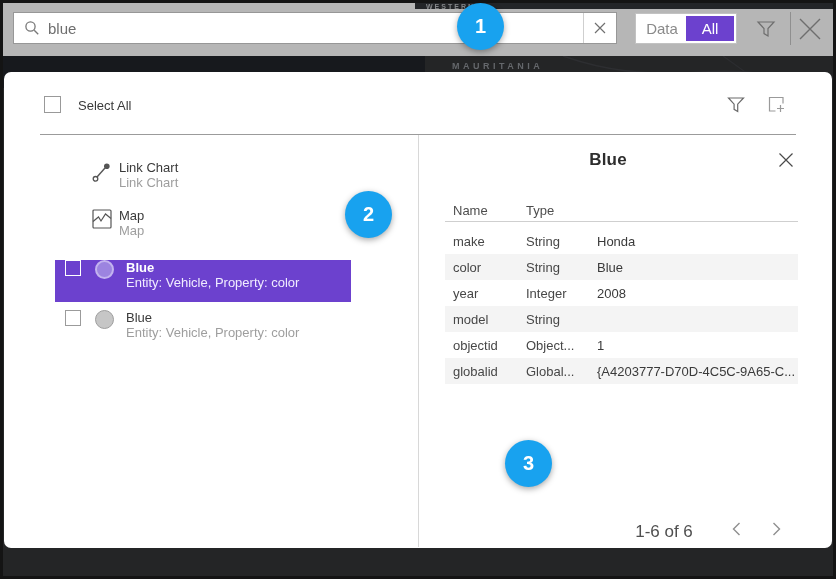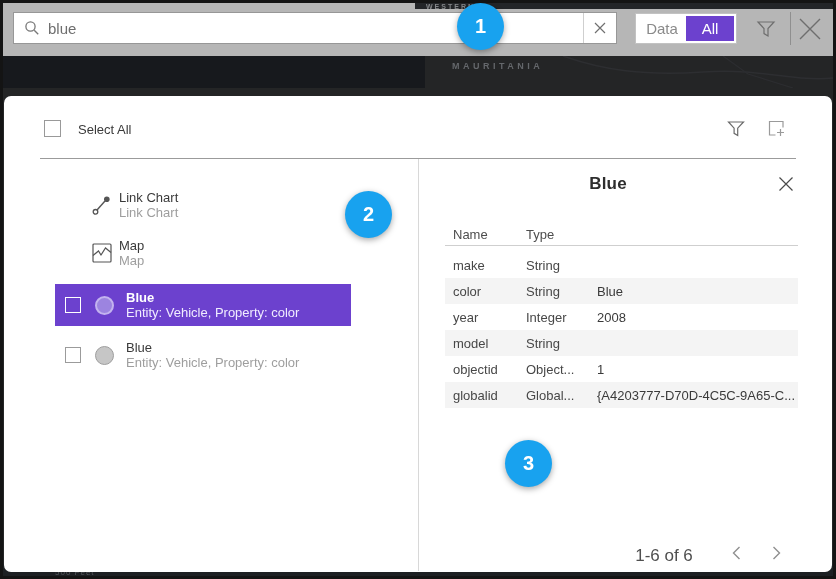--- a/index.html
+++ b/index.html
@@ -70,34 +70,34 @@
     position:absolute; width:47px; height:47px; border-radius:50%;
     background:#18A2EF; color:#fff; font-size:20px; font-weight:bold;
     display:flex; align-items:center; justify-content:center;
     box-shadow:0 2px 6px rgba(0,0,0,0.35); z-index:60;
   }
   .badge-1 { left:457px; top:3px; }
   .badge-2 { left:345px; top:191px; }
   .badge-3 { left:505px; top:440px; }
   
   .modal {
-    position:absolute; left:4px; top:96px; width:828px; height:476px;
+    position:absolute; left:4px; top:72px; width:828px; height:476px;
     background:#fff; border-radius:7px; z-index:4;
   }
   .select-all-box {
     position:absolute; left:40px; top:24px; width:17px; height:17px;
     background:#fff; border:1px solid #999; cursor:pointer;
   }
   .select-all-label { position:absolute; left:74px; top:26px; font-size:13px; color:#3a3a3a; }
   .modal-filter { position:absolute; left:722px; top:22px; cursor:pointer; }
   .modal-addsel { position:absolute; left:762px; top:22px; cursor:pointer; }
   .modal-separator { position:absolute; left:36px; top:62px; width:756px; height:1px; background:#9b9b9b; }
   .panel-divider { position:absolute; left:414px; top:63px; width:1px; height:412px; background:#d8d8d8; }
   
-  .result-row { position:absolute; left:51px; width:296px; height:42px; display:flex; align-items:center; cursor:pointer; }
+  .result-row { position:absolute; left:51px; width:296px; height:42px; display:flex; cursor:pointer; }
   .row-linkchart { top:88px; }
   .row-map { top:136px; }
   .row-blue-selected { top:188px; background:#6C41CE; }
   .row-blue-plain { top:238px; }
   .row-icon { width:24px; display:flex; justify-content:center; margin-left:35px; }
   .row-checkbox { width:16px; height:16px; border:1px solid #9b9b9b; margin-left:10px; flex:none; cursor:pointer; }
   .row-blue-selected .row-checkbox { border:1.5px solid #fff; }
   .row-circle { width:19px; height:19px; border-radius:50%; margin-left:14px; flex:none; }
   .circle-purple { background:#9C84E0; border:2px solid #C3B3EF; }
   .circle-gray { background:#c6c6c6; border:1.5px solid #9e9e9e; }
@@ -135,23 +135,20 @@
 
   <div class="map-mid-strip">
     <div class="map-mid-dark"></div>
     <svg class="map-lines" width="830" height="32">
       <path d="M560 0 C600 14, 640 20, 700 16 S790 26, 830 22" fill="none" stroke="#2d2e31" stroke-width="1.5"></path>
       <path d="M720 0 L745 18 L790 32" fill="none" stroke="#2c2d30" stroke-width="1.2"></path>
     </svg>
     <div class="map-region-label">MAURITANIA</div>
   </div>
 
-  <div class="map-bottom-strip">
-    <div class="map-scale-label">500 Feet</div>
-  </div>
 
   <div class="toolbar">
     <div class="search-box">
       <span class="search-glyph">
         <svg width="16" height="16" viewBox="0 0 16 16">
             <circle cx="6.5" cy="6.5" r="4.6" fill="none" stroke="#777" stroke-width="1.3"></circle>
             <line x1="10.2" y1="10.2" x2="14.2" y2="14.2" stroke="#777" stroke-width="1.3"></line>
           </svg>
       </span>
       <input class="search-input" type="text" value="blue" style="">
@@ -255,20 +252,21 @@
     <div class="ptable">
       <div class="ptable-header">
         <span class="col-name">Name</span>
         <span class="col-type">Type</span>
       </div>
       <div class="ptable-rule"></div>
       <div class="ptable-rows">
         <div class="ptable-row">
           <span class="col-name">make</span>
           <span class="col-type">String</span>
+          <span class="col-value">Honda</span>
         </div>
         <div class="ptable-row">
           <span class="col-name">color</span>
           <span class="col-type">String</span>
           <span class="col-value">Blue</span>
         </div>
         <div class="ptable-row">
           <span class="col-name">year</span>
           <span class="col-type">Integer</span>
           <span class="col-value">2008</span>

